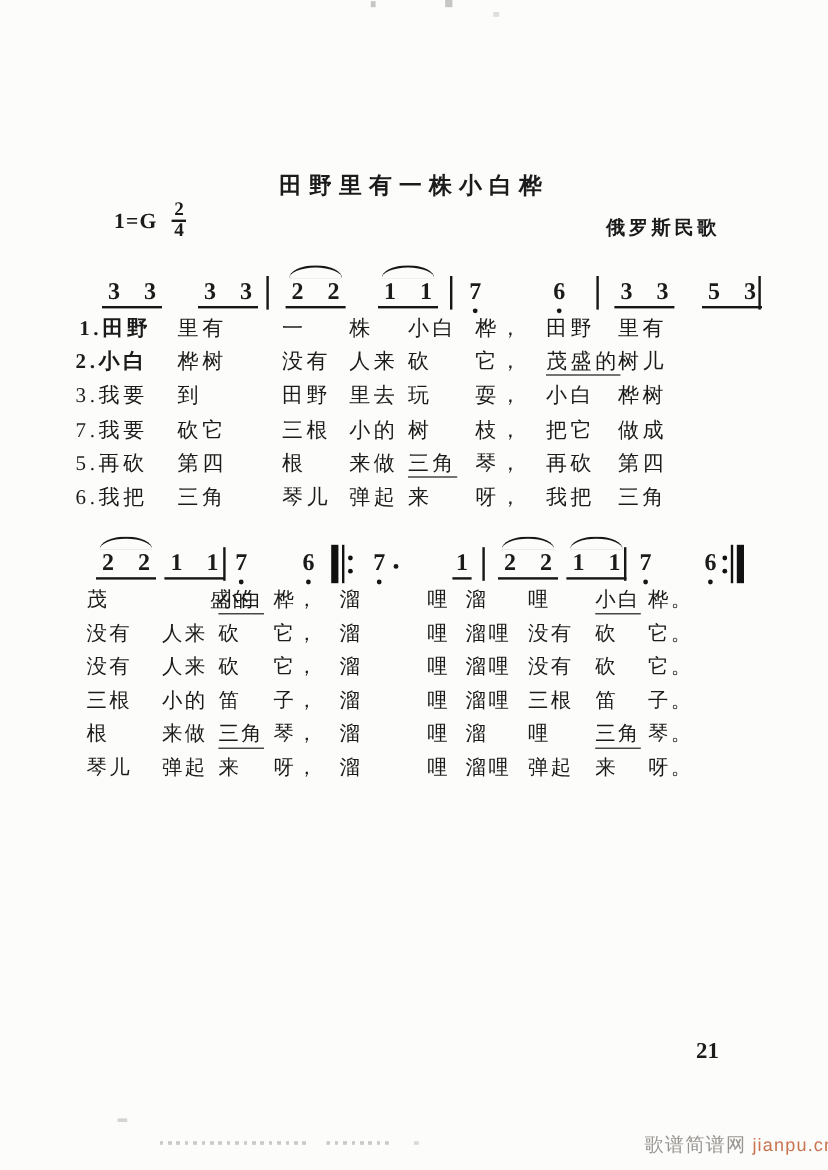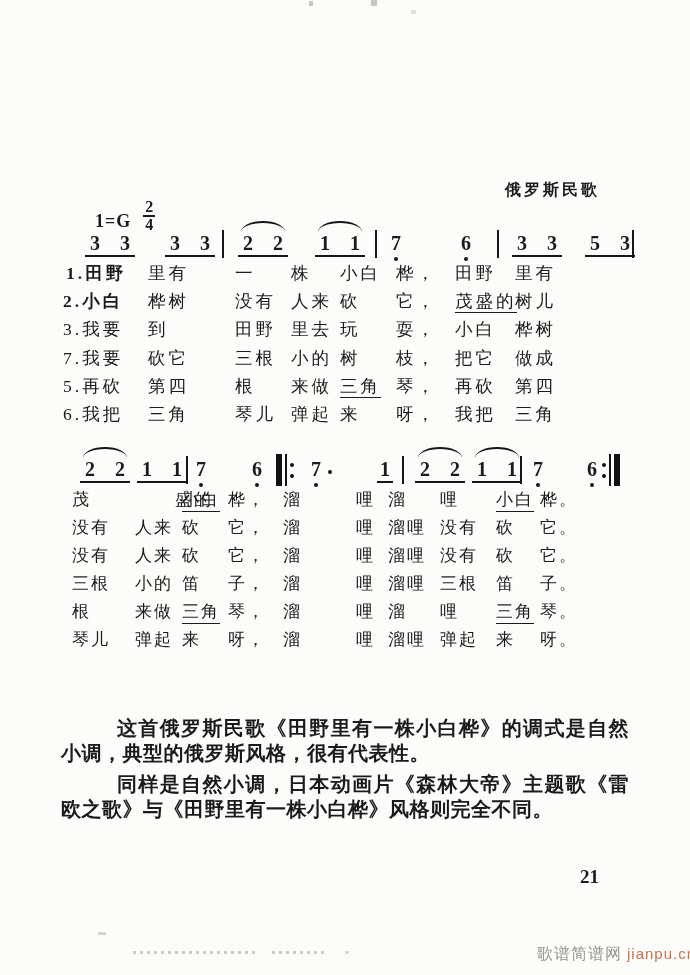--- a/index.html
+++ b/index.html
@@ -6,21 +6,21 @@
   .page{
     position:relative;width:690px;height:975px;margin:0 auto;
     background:#fcfcfa;overflow:hidden;
     font-family:"Liberation Serif","DejaVu Serif",serif;color:#1b1b1b;
   }
   
   .title{
     position:absolute;top:142px;left:0;width:100%;text-align:center;
     font-size:19px;font-weight:bold;letter-spacing:6px;
   }
-  .keytime{position:absolute;top:168px;left:95px;display:flex;align-items:flex-end;gap:12px;margin-top:32px;}
+  .keytime{position:absolute;top:168px;left:95px;display:flex;align-items:center;gap:12px;}
   .keysig{font-size:18px;font-weight:bold;letter-spacing:1px;}
   .timesig{display:inline-block;text-align:center;font-weight:bold;font-size:16px;line-height:14px;}
   .timesig .num{display:block;border-bottom:2px solid #1b1b1b;padding:0 2px 1px;}
   .timesig .den{display:block;padding-top:1px;}
   .attribution{position:absolute;top:180px;left:505px;font-size:16px;font-weight:600;letter-spacing:3px;}
   
   .notation{position:absolute;left:0;width:100%;height:40px;}
   .notation span{position:absolute;top:0;}
   .ng{display:flex;border-bottom:2px solid #161616;padding:0 3px 1px;}
   .ng i{font-style:normal;font-weight:bold;font-size:20px;line-height:22px;width:14px;text-align:center;}
@@ -72,20 +72,21 @@
 </style>
 </head>
 <body>
 
 <div class="page">
 
   <div class="artifact" style="top:1px;left:309px;width:4px;height:5px;"></div>
   <div class="artifact" style="top:0;left:371px;width:6px;height:6px;"></div>
   <div class="artifact" style="top:10px;left:411px;width:5px;height:4px;opacity:.3;"></div>
 
+  <div class="title">田野里有一株小白桦</div>
 
   <div class="keytime">
     <span class="keysig">1=G</span>
     <span class="timesig">
       <span class="num">2</span>
       <span class="den">4</span>
     </span>
   </div>
 
   <div class="attribution">俄罗斯民歌</div>
@@ -296,24 +297,20 @@
         <span class="lyr-cell" style="left: 228px;">呀，</span>
         <span class="lyr-cell" style="left: 283px;">溜</span>
         <span class="lyr-cell" style="left: 356px;">哩</span>
         <span class="lyr-cell" style="left: 388px;">溜哩</span>
         <span class="lyr-cell" style="left: 440px;">弹起</span>
         <span class="lyr-cell" style="left: 496px;">来</span>
         <span class="lyr-cell" style="left: 540px;">呀。</span>
       </div>
     </div>
 
-  <div class="commentary">
-    <p>这首俄罗斯民歌《田野里有一株小白桦》的调式是自然小调，典型的俄罗斯风格，很有代表性。</p>
-    <p>同样是自然小调，日本动画片《森林大帝》主题歌《雷欧之歌》与《田野里有一株小白桦》风格则完全不同。</p>
-  </div>
 
   <div class="page-number">21</div>
 
   <div class="artifact" style="top:932px;left:98px;width:8px;height:3px;opacity:.4;"></div>
   <div class="smudge" style="top:951px;left:133px;width:125px;"></div>
   <div class="smudge" style="top:951px;left:272px;width:52px;"></div>
   <div class="artifact" style="top:951px;left:345px;width:4px;height:3px;opacity:.35;"></div>
 
   <div class="watermark">
     <span class="site">歌谱简谱网</span>

